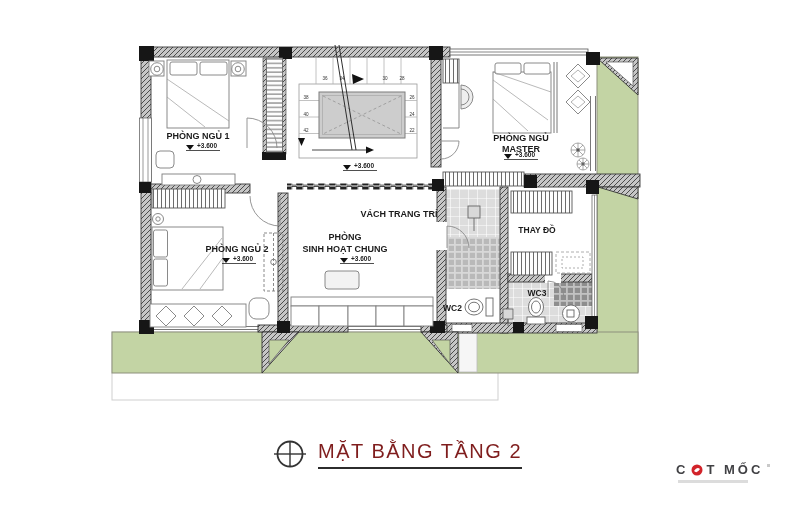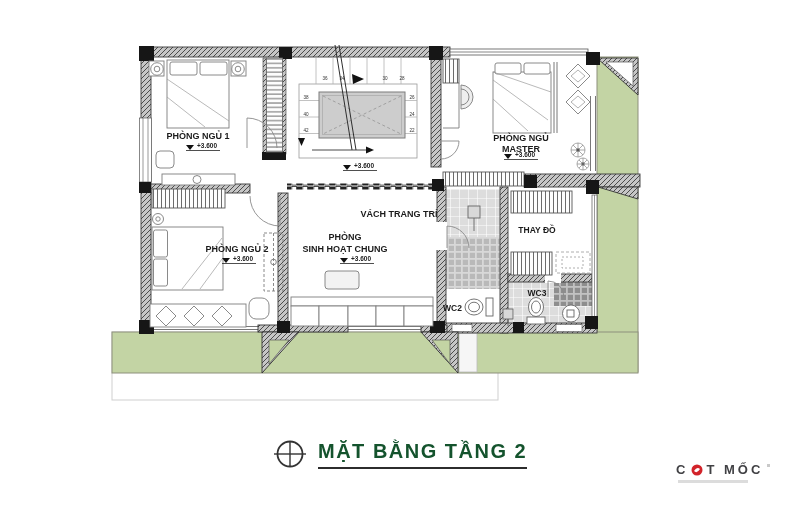--- a/index.html
+++ b/index.html
@@ -4,21 +4,21 @@
 <style>
   html,body{margin:0;padding:0;background:#ffffff;}
   body{width:800px;height:519px;position:relative;overflow:hidden;
        font-family:"Liberation Sans",sans-serif;}
   #stage{position:absolute;left:0;top:0;width:800px;height:506px;}
   svg.plan{position:absolute;left:0;top:0;}
   .lbl{font-family:"Liberation Sans",sans-serif;font-weight:bold;fill:#1b1b1b;}
   .lvl{font-family:"Liberation Sans",sans-serif;font-weight:bold;fill:#222;}
   .stnum{font-family:"Liberation Sans",sans-serif;fill:#333;}
   .title-block{position:absolute;left:274px;top:438px;display:flex;align-items:center;gap:12px;}
-  .title-text{font-size:20px;font-weight:bold;color:#14532d;letter-spacing:1.5px;
+  .title-text{font-size:20px;font-weight:normal;color:#7f1d1d;letter-spacing:1.5px;
               border-bottom:2px solid #2c2c2c;padding-bottom:4px;}
   .logo{position:absolute;left:676px;top:462px;}
   .logo-row{display:flex;align-items:center;gap:3px;}
   .logo-txt{font-size:13px;font-weight:bold;color:#414144;letter-spacing:3px;}
   .logo-mark{width:3px;height:3px;background:#c9c9c9;margin-left:1px;margin-bottom:8px;}
   .logo-tagline{width:70px;height:2.5px;background:#dcdcdc;margin-top:3px;margin-left:2px;}
 </style>
 </head>
 <body>
 

